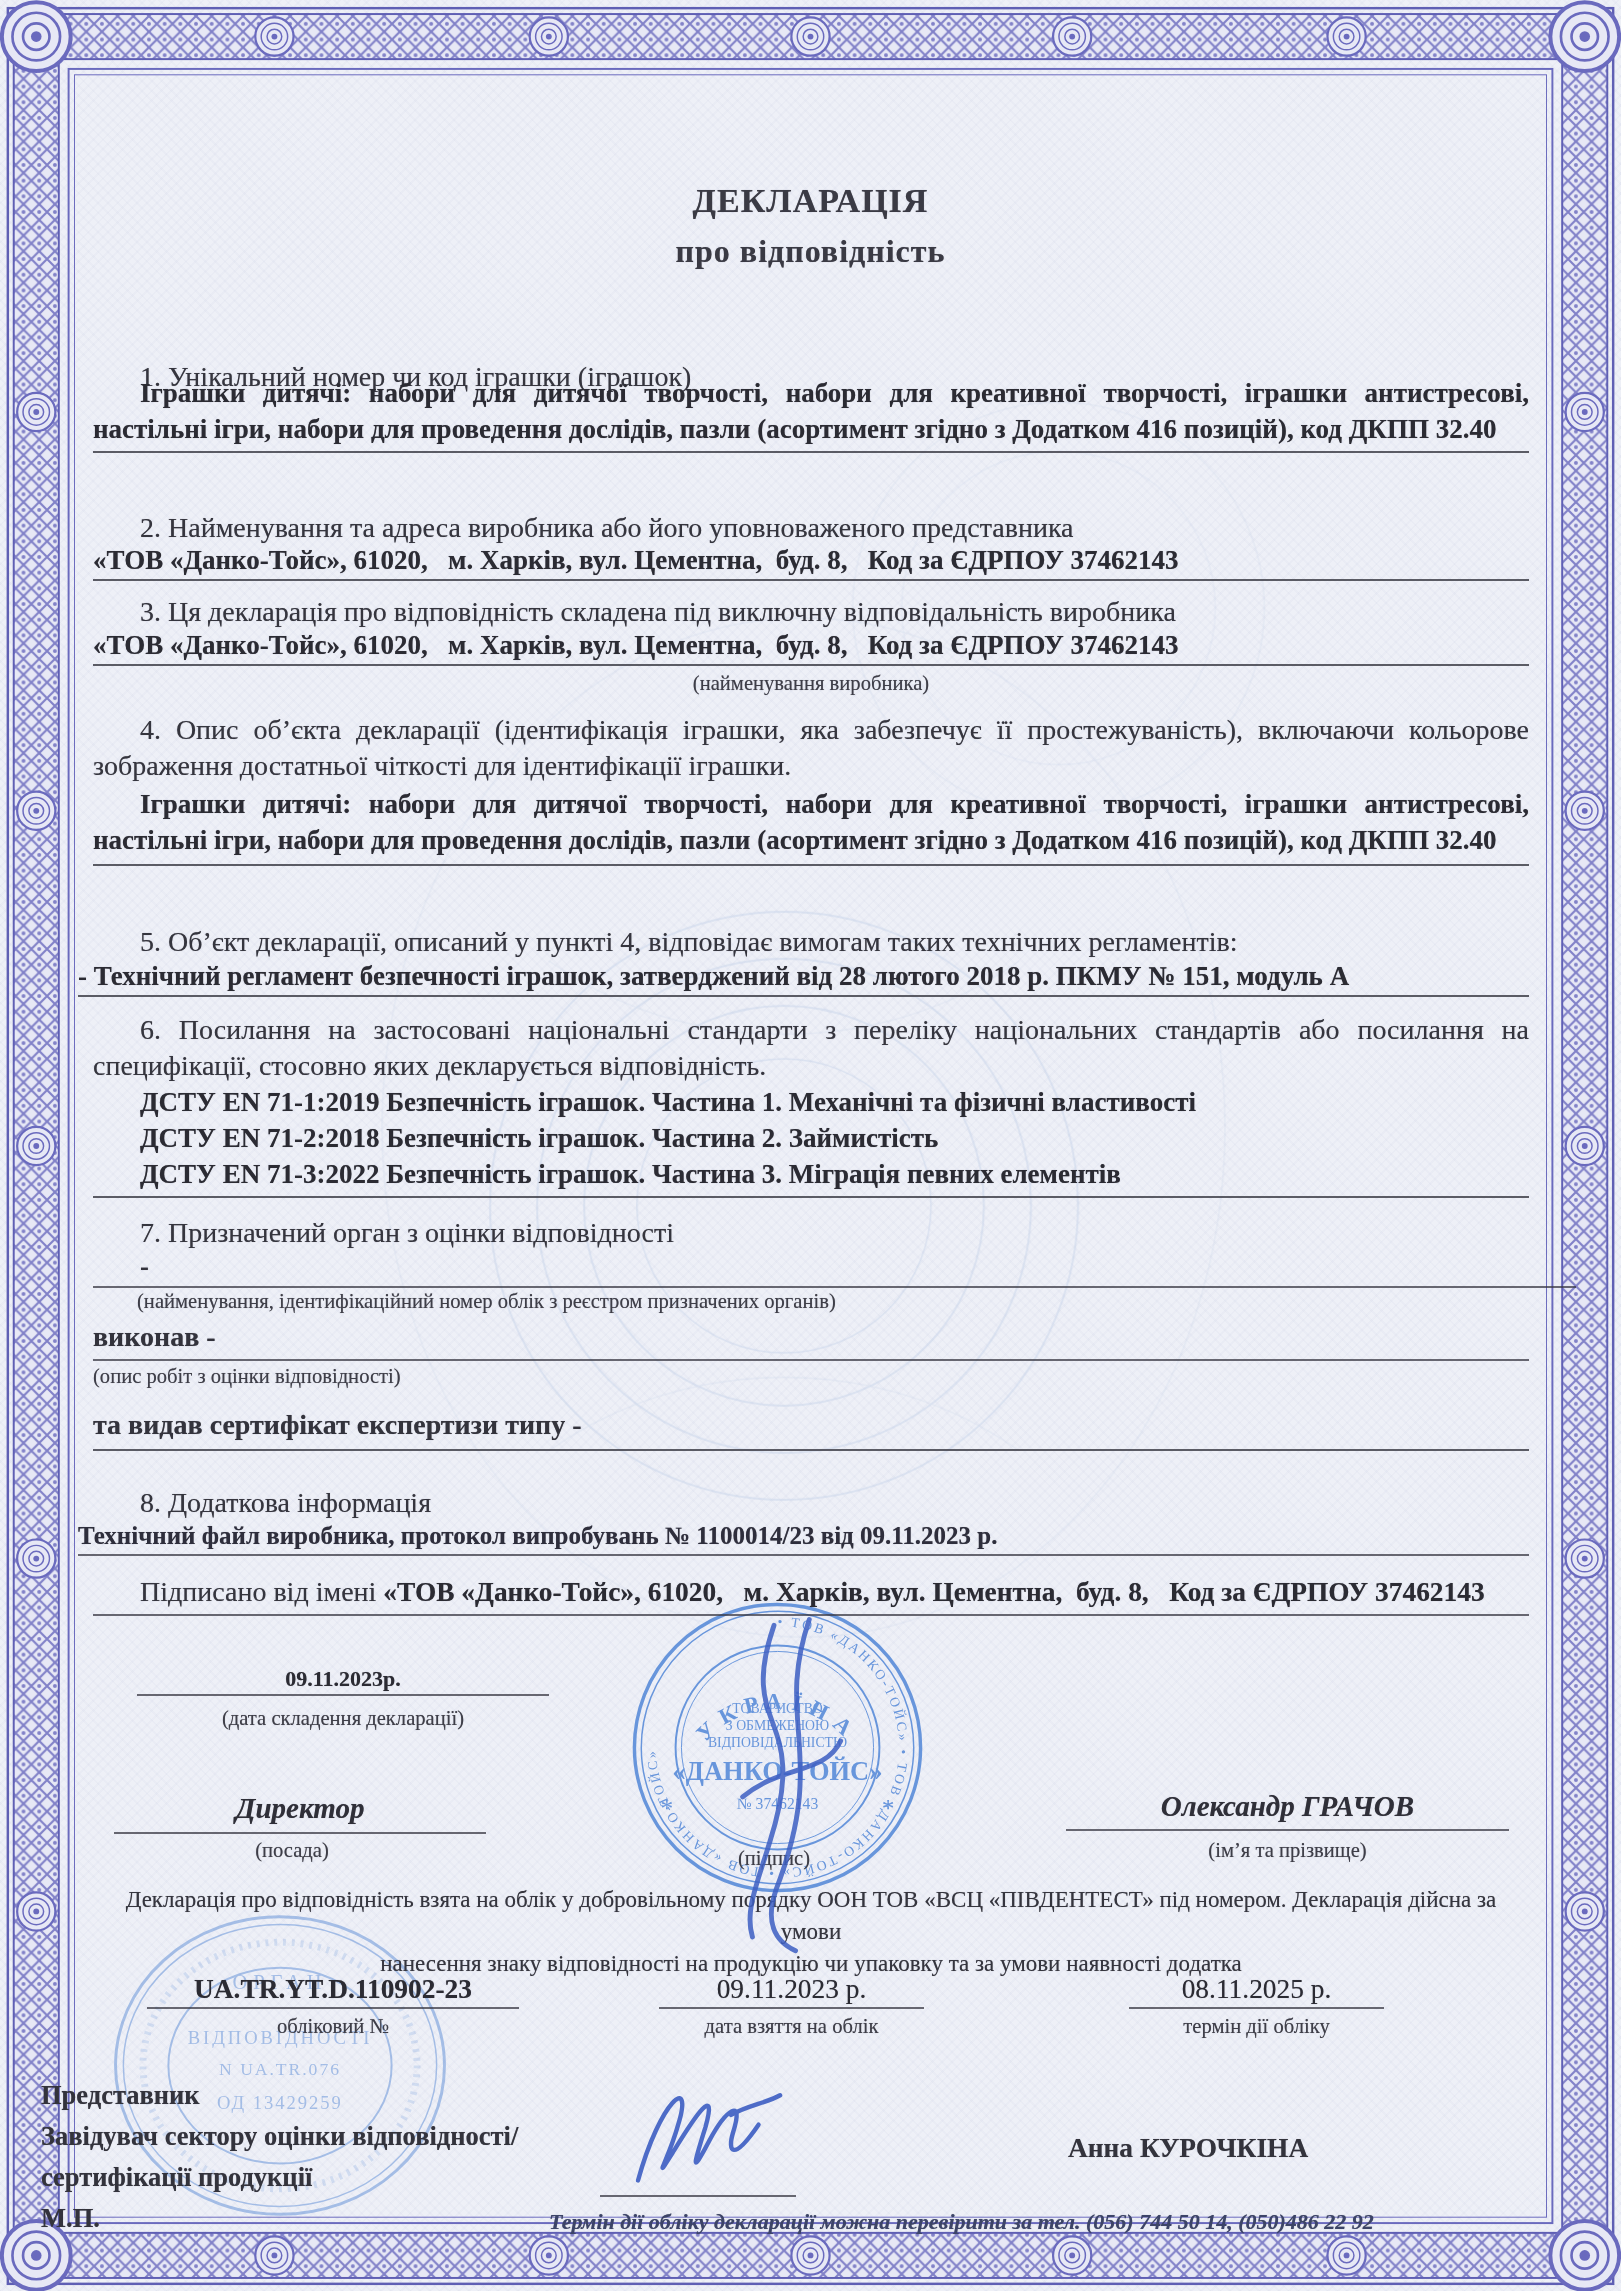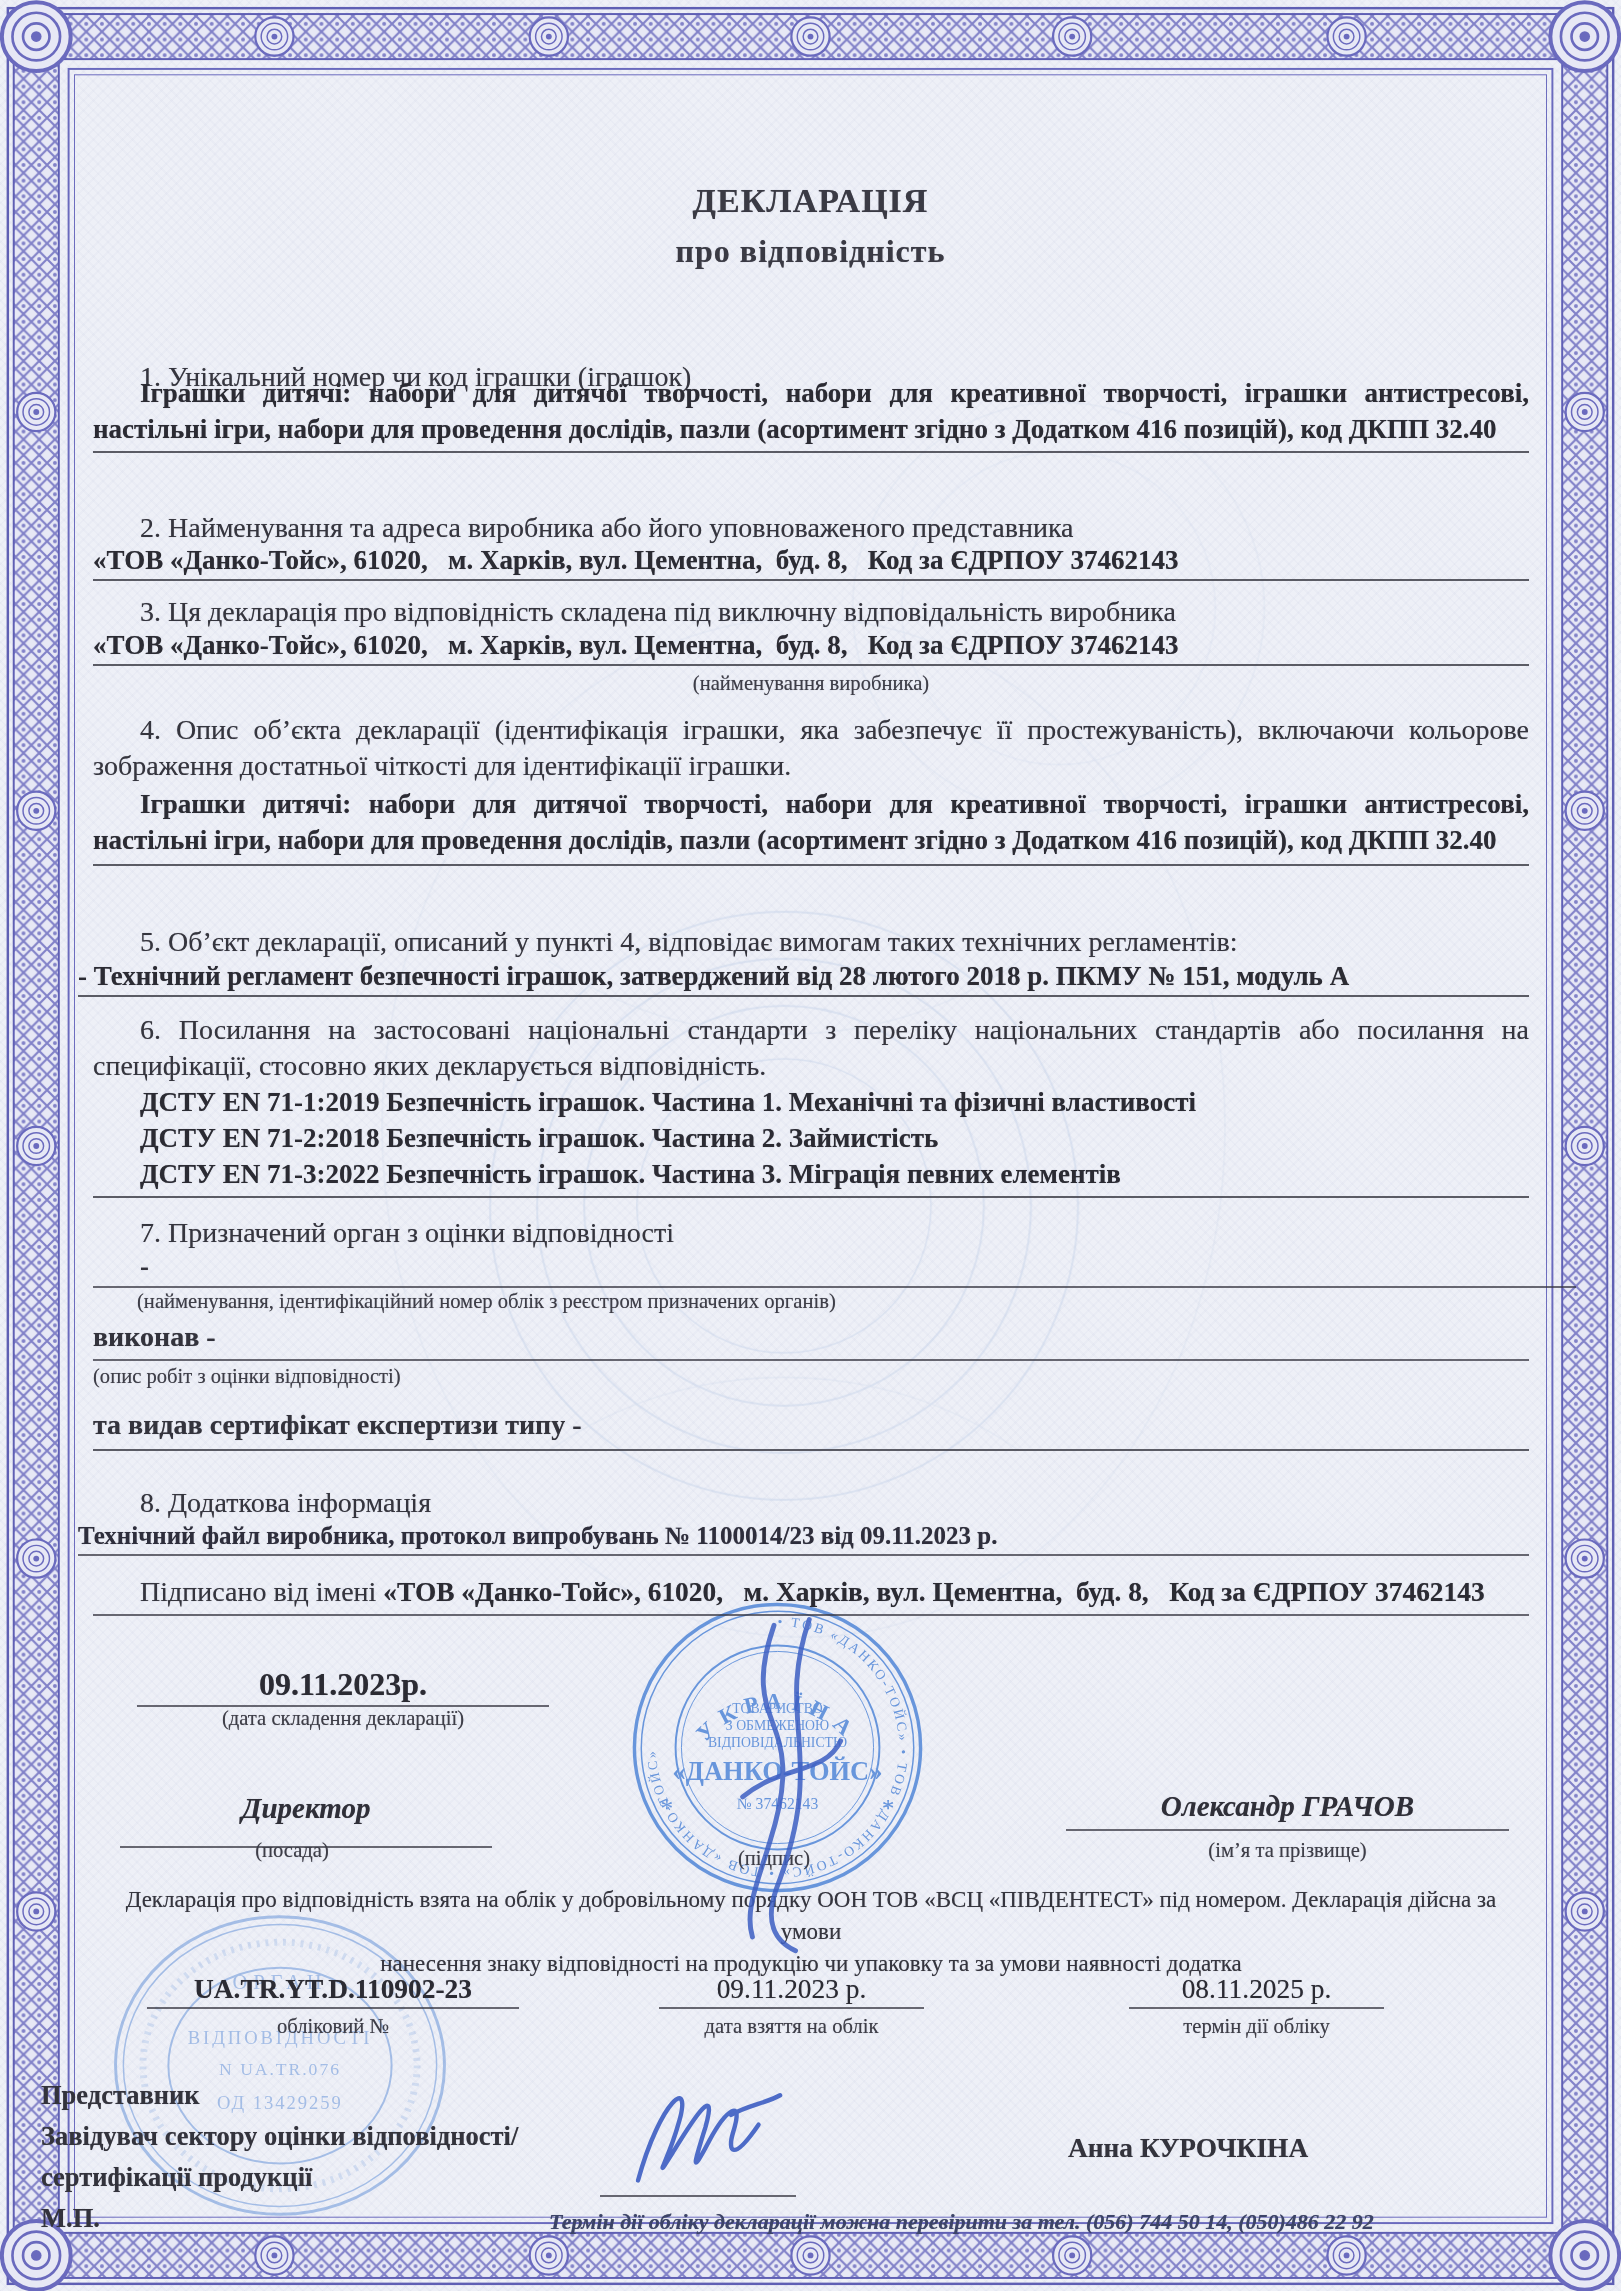--- a/index.html
+++ b/index.html
@@ -131,24 +131,24 @@
   <div class="tx cap" style="top:1365px;left:93px;width:1372px;">(опис робіт з оцінки відповідності)</div>
   <div class="tx blk ruled" style="top:1409px;left:93px;width:1436px;padding-bottom:7.8px;font-size:28px;">та видав сертифікат експертизи типу -</div>
 
   <div class="tx h" style="top:1485px;left:93px;width:1436px;">8. Додаткова інформація</div>
   <div class="tx ruled2" style="top:1522px;left:78px;width:1451px;padding-bottom:3.9px;font-weight:bold;font-size:25px;color:#2e2e3c;">Технічний файл виробника, протокол випробувань № 1100014/23 від 09.11.2023 р.</div>
 
   <div class="tx ruled2" style="top:1574px;left:93px;width:1436px;padding-bottom:3.9px;font-size:28px;line-height:36px;text-align:justify;">
     <span style="text-indent:47px;display:inline-block;width:47px;"></span><span>Підписано від імені </span><span class="val" style="font-size:27.4px;">«ТОВ «Данко-Тойс», 61020,   м. Харків, вул. Цементна,  буд. 8,   Код за ЄДРПОУ 37462143</span>
   </div>
 
-  <div class="tx val ruled2 capc" style="top:1666px;left:137px;width:412px;padding-bottom:2px;font-size:32px;text-align:center;">09.11.2023р.</div>
+  <div class="tx val ruled2 capc" style="top:1666px;left:137px;width:412px;padding-bottom:2px;font-size:22px;text-align:center;">09.11.2023р.</div>
   <div class="tx cap capc" style="top:1707px;left:137px;width:412px;">(дата складення декларації)</div>
 
-  <div class="tx sigtext ruled2" style="top:1792px;left:120px;width:372px;padding-bottom:21px;font-style:italic;">Директор</div>
+  <div class="tx sigtext ruled2" style="top:1792px;left:114px;width:372px;padding-bottom:7px;font-style:italic;">Директор</div>
   <div class="tx cap capc" style="top:1839px;left:106px;width:372px;">(посада)</div>
   <div class="tx cap capc" style="top:1847px;left:686px;width:176px;">(підпис)</div>
   <div class="tx sigtext ruled2" style="top:1790px;left:1066px;width:443px;padding-bottom:5.9px;">Олександр ГРАЧОВ</div>
   <div class="tx cap capc" style="top:1839px;left:1066px;width:443px;">(ім’я та прізвище)</div>
 
   <div class="tx small" style="top:1884px;left:93px;width:1436px;">
     <div>Декларація про відповідність взята на облік у добровільному порядку ООН ТОВ «ВСЦ «ПІВДЕНТЕСТ» під номером. Декларація дійсна за умови</div>
     <div>нанесення знаку відповідності на продукцію чи упаковку та за умови наявності додатка</div>
   </div>
 

